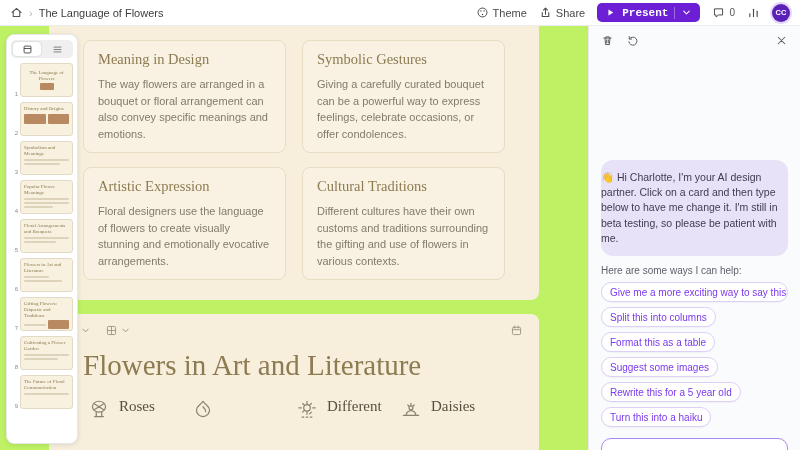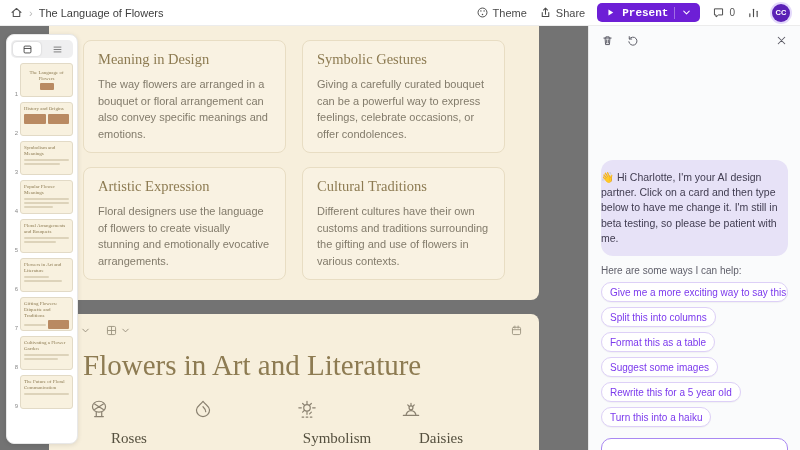--- a/index.html
+++ b/index.html
@@ -32,21 +32,21 @@
   .present .divider { width:1px; height:12px; background:rgba(255,255,255,.35); }
   .count { font-size:10px; color:#555; margin-left:-8px; }
   .avatar {
     width:18px; height:18px; border-radius:50%;
     background:#5b21b6; color:#fff; font-size:7.5px; font-weight:bold;
     display:flex; align-items:center; justify-content:center;
     box-shadow:0 0 0 2px #e4d9fb; cursor:pointer;
   }
 
   
-  .canvas { position:absolute; top:26px; left:0; right:212px; bottom:0; background:#737373; overflow:hidden; }
+  .canvas { position:absolute; top:26px; left:0; right:212px; bottom:0; background:#bef264; overflow:hidden; }
   .slide { width:490px; margin:0 auto; background:#f7efdc; }
   .slide1 { border-radius:0 0 8px 8px; padding:14px 34px 20px; }
   .grid { display:grid; grid-template-columns:1fr 1fr; gap:14px 16px; }
   .card {
     background:#f9f2e2; border:1px solid #e8ddc3; border-radius:8px;
     padding:10px 14px; cursor:pointer;
   }
   .card h3 {
     margin:0 0 8px; font-family:"Liberation Serif", serif; font-weight:normal;
     font-size:14.5px; color:#8d7b52;
@@ -55,21 +55,21 @@
 
   .slide2 { margin-top:14px; border-radius:8px 8px 0 0; height:220px; padding:8px 12px; }
   .s2-toolbar { display:flex; align-items:center; gap:6px; color:#9a927f; }
   .tool-pill { display:flex; align-items:center; gap:2px; padding:2px 4px; border-radius:4px; cursor:pointer; }
   .s2-spacer { flex:1; }
   .s2-title {
     font-family:"Liberation Serif", serif; font-weight:normal;
     font-size:29px; color:#8d7b52; margin:10px 0 0 22px; cursor:text;
   }
   .flower-row { display:flex; gap:12px; margin:16px 0 0 22px; }
-  .flower-item { width:92px; display:flex; flex-direction:column; gap:8px; color:#8a8170; cursor:pointer;text-align:center; }
+  .flower-item { width:92px; display:flex; flex-direction:row; gap:8px; color:#8a8170; cursor:pointer;text-align:center; }
   .flower-item svg { width:24px; height:24px; margin-left:4px; }
   .flower-item .lbl { font-family:"Liberation Serif", serif; font-size:15px; color:#55503f; }
 
   
   .sidebar {
     position:absolute; top:34px; left:6px; width:72px; bottom:6px; z-index:30;
     background:#fff; border:1px solid #e8e8e8; border-radius:8px;
     box-shadow:0 1px 5px rgba(0,0,0,.10);
     padding:5px 4px; display:flex; flex-direction:column; gap:5px; overflow:hidden;
   }
@@ -251,21 +251,21 @@
           <path d="M11 3c2.5 3.5 6 4.5 6 8a6 6 0 0 1-12 0c0-3.5 3.5-4.5 6-8z"></path>
             <path d="M11 8c1.5 1.5 2.5 2.5 2.5 4.5"></path>
         </svg>
       </div>
       <div class="flower-item">
         <svg viewBox="0 0 22 22" fill="none" stroke="currentColor" stroke-width="1.1" stroke-linecap="round" stroke-linejoin="round">
           <circle cx="11" cy="9" r="3"></circle>
             <path d="M11 3v2.5M11 12.5V15M5.8 9H3.5M18.5 9h-2.3M7 5l1.6 1.6M15 5l-1.6 1.6M7 13l1.6-1.6M15 13l-1.6 1.6"></path>
             <path d="M6.5 17.5H8M10.2 17.5h1.6M14 17.5h1.5"></path>
         </svg>
-        <span class="lbl">Symbolism</span>
+        <span class="lbl">Different</span>
       </div>
       <div class="flower-item">
         <svg viewBox="0 0 22 22" fill="none" stroke="currentColor" stroke-width="1.1" stroke-linecap="round" stroke-linejoin="round">
           <path d="M4 16h14"></path>
             <path d="M6.5 16a4.5 4.5 0 0 1 9 0"></path>
             <circle cx="11" cy="9" r="1.8"></circle>
             <path d="M11 7.2V5M9.5 7.8L8 6.3M12.5 7.8L14 6.3"></path>
         </svg>
         <span class="lbl">Daisies</span>
       </div>

